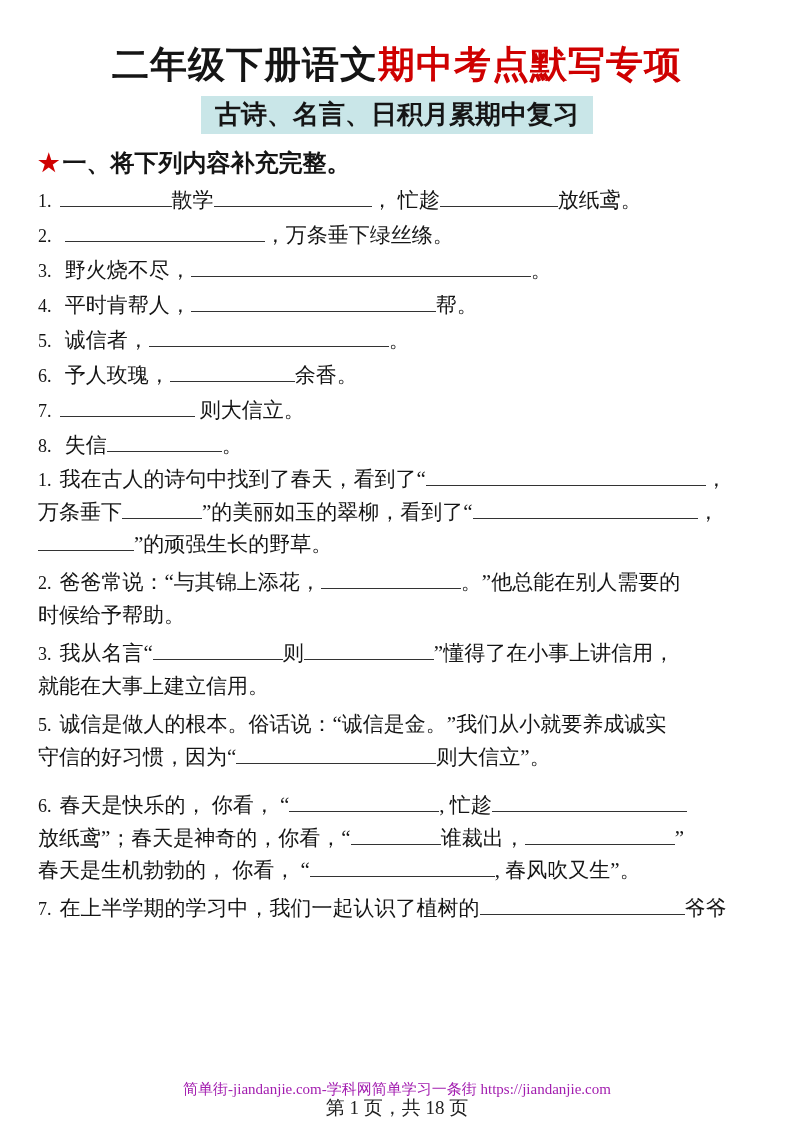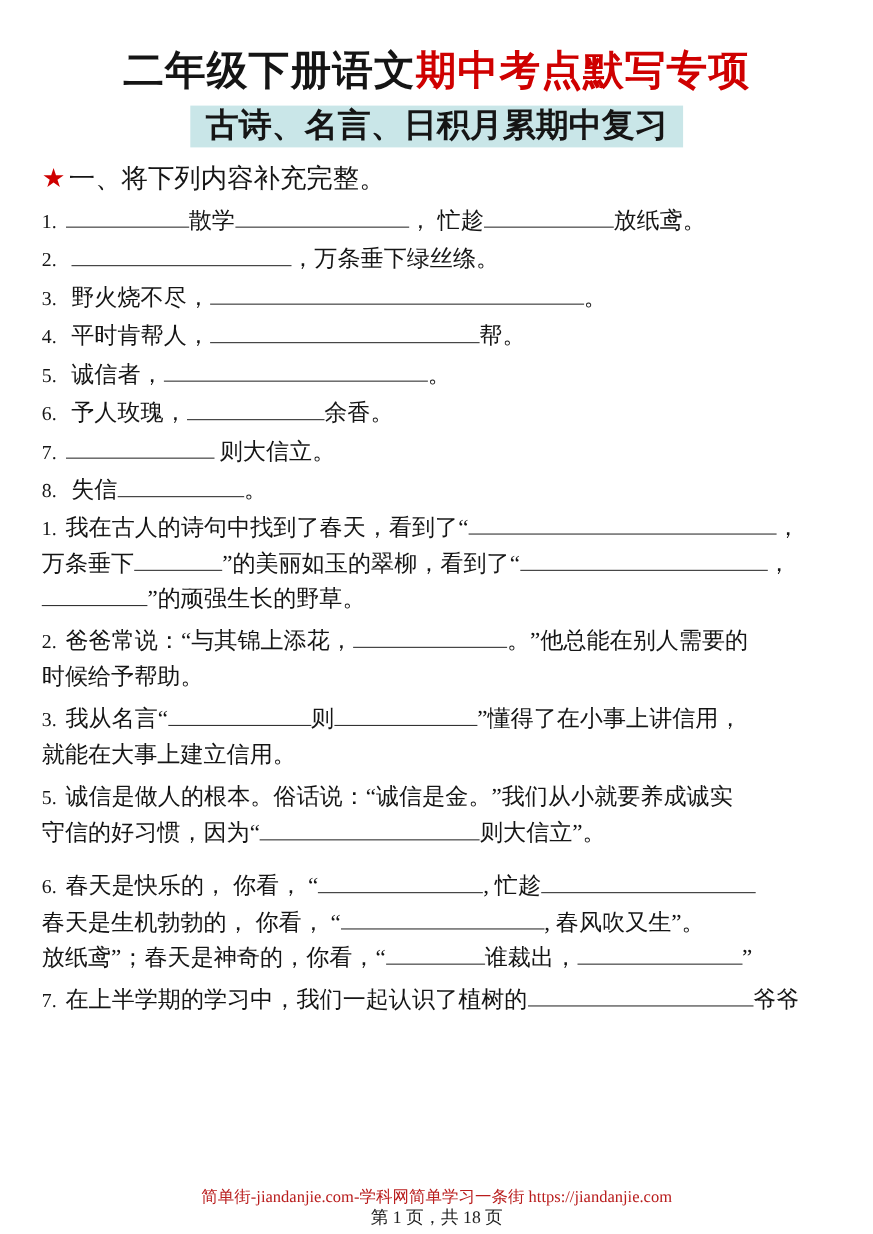--- a/index.html
+++ b/index.html
@@ -6,32 +6,32 @@
   html, body { background: #ffffff; }
   .page {
     width: 794px; height: 1122px; margin: 0 auto; position: relative;
     background: #ffffff; padding: 42px 38px 0 38px;
     font-family: "Liberation Serif", "DejaVu Serif", serif;
     color: #151515; overflow: hidden;
   }
   .title { text-align: center; font-size: 37px; font-weight: 700; line-height: 46px; letter-spacing: 1px; }
   .title .red { color: #cf0000; }
   .subtitle-row { text-align: center; margin-top: 8px; }
-  .subtitle { display: inline-block; background: #c9e6e8; font-size: 30px; font-weight: 700; padding: 2px 14px; line-height: 34px; }
+  .subtitle { display: inline-block; background: #c9e6e8; font-size: 26px; font-weight: 700; padding: 2px 14px; line-height: 34px; }
   .worksheet-body { margin-top: 4px; }
-  .sec-heading { font-size: 24px; font-weight: 400; line-height: 34px; margin-top: 12px; margin-bottom: 3px; }
+  .sec-heading { font-size: 24px; font-weight: 700; line-height: 34px; margin-top: 12px; margin-bottom: 3px; }
   .sec-heading .star { color: #cf0000; margin-right: 3px; }
   .line { font-size: 21px; line-height: 34px; white-space: nowrap; }
   .sec-2 .line { line-height: 32px; }
   .sec-2 .item { margin-bottom: 6px; }
   .num { font-size: 18px; margin-right: 8px; }
   .blank { display: inline-block; border-bottom: 1px solid #333333; }
   .footer { position: absolute; left: 0; right: 0; bottom: 6px; text-align: center; }
-  .watermark { color: #b91c1c; font-size: 15px; line-height: 19px; }
-  .page-info { color: #222222; font-size: 16px; line-height: 17px; }
+  .watermark { color: #a21caf; font-size: 15px; line-height: 19px; }
+  .page-info { color: #222222; font-size: 19px; line-height: 17px; }
 </style>
 </head>
 <body>
 
 <div class="page">
 
   <h1 class="title"><span>二年级下册语文</span><span class="red">期中考点默写专项</span></h1>
 
   <div class="subtitle-row">
     <span class="subtitle">古诗、名言、日积月累期中复习</span>
@@ -78,22 +78,22 @@
         <div class="item">
           <div class="line"><span class="num">3.</span><span class="txt">我从名言“</span><span class="blank" style="width: 130px;"></span><span class="txt">则</span><span class="blank" style="width: 130px;"></span><span class="txt">”懂得了在小事上讲信用，</span></div>
           <div class="line"><span class="txt">就能在大事上建立信用。</span></div>
         </div>
         <div class="item">
           <div class="line"><span class="num">5.</span><span class="txt">诚信是做人的根本。俗话说：“诚信是金。”我们从小就要养成诚实</span></div>
           <div class="line"><span class="txt">守信的好习惯，因为“</span><span class="blank" style="width: 200px;"></span><span class="txt">则大信立”。</span></div>
         </div>
         <div class="item" style="margin-top: 16px;">
           <div class="line"><span class="num">6.</span><span class="txt">春天是快乐的， 你看， “</span><span class="blank" style="width: 150px;"></span><span class="txt">, 忙趁</span><span class="blank" style="width: 195px;"></span></div>
+          <div class="line"><span class="txt">放纸鸢”；春天是神奇的，你看，“</span><span class="blank" style="width: 90px;"></span><span class="txt">谁裁出，</span><span class="blank" style="width: 150px;"></span><span class="txt">”</span></div>
           <div class="line"><span class="txt">春天是生机勃勃的， 你看， “</span><span class="blank" style="width: 185px;"></span><span class="txt">, 春风吹又生”。</span></div>
-          <div class="line"><span class="txt">放纸鸢”；春天是神奇的，你看，“</span><span class="blank" style="width: 90px;"></span><span class="txt">谁裁出，</span><span class="blank" style="width: 150px;"></span><span class="txt">”</span></div>
         </div>
         <div class="item" style="margin-top: 0;">
           <div class="line"><span class="num">7.</span><span class="txt">在上半学期的学习中，我们一起认识了植树的</span><span class="blank" style="width: 205px;"></span><span class="txt">爷爷</span></div>
         </div>
       </section>
     </div>
 
   <div class="footer">
     <div class="watermark">简单街-jiandanjie.com-学科网简单学习一条街 https://jiandanjie.com</div>
     <div class="page-info">第 1 页，共 18 页</div>

